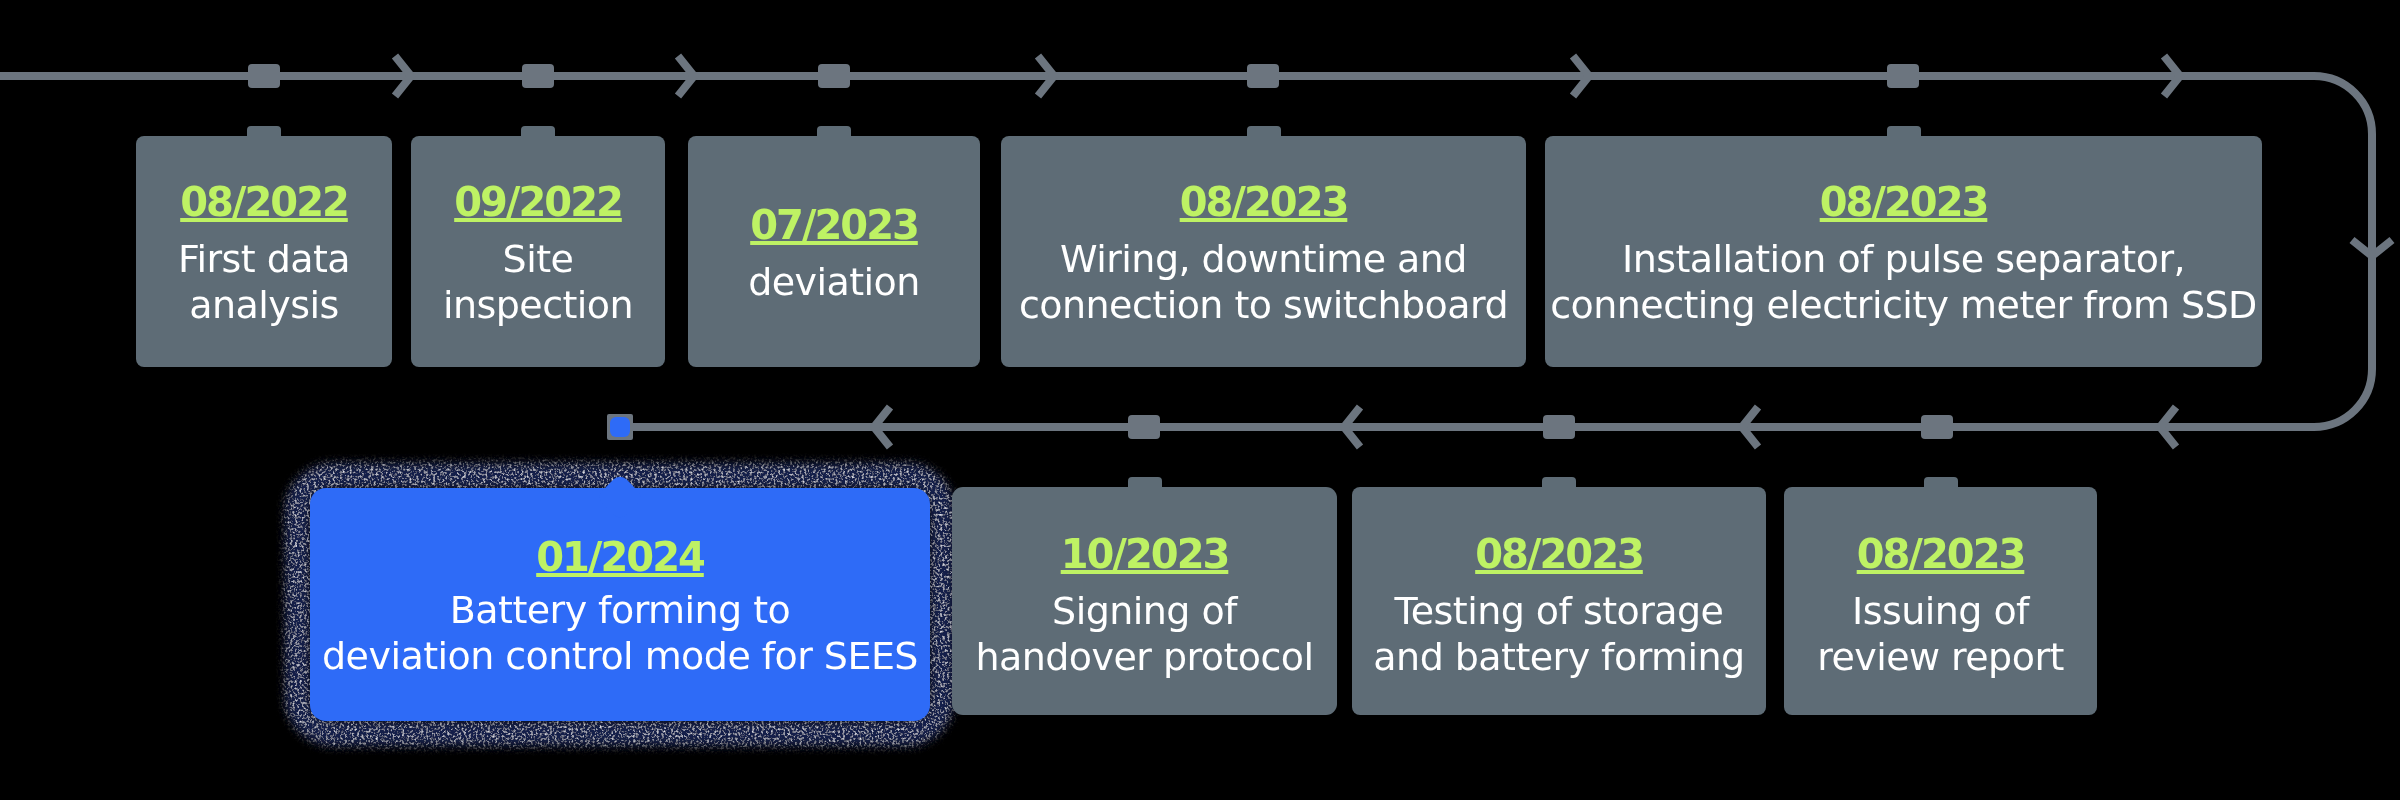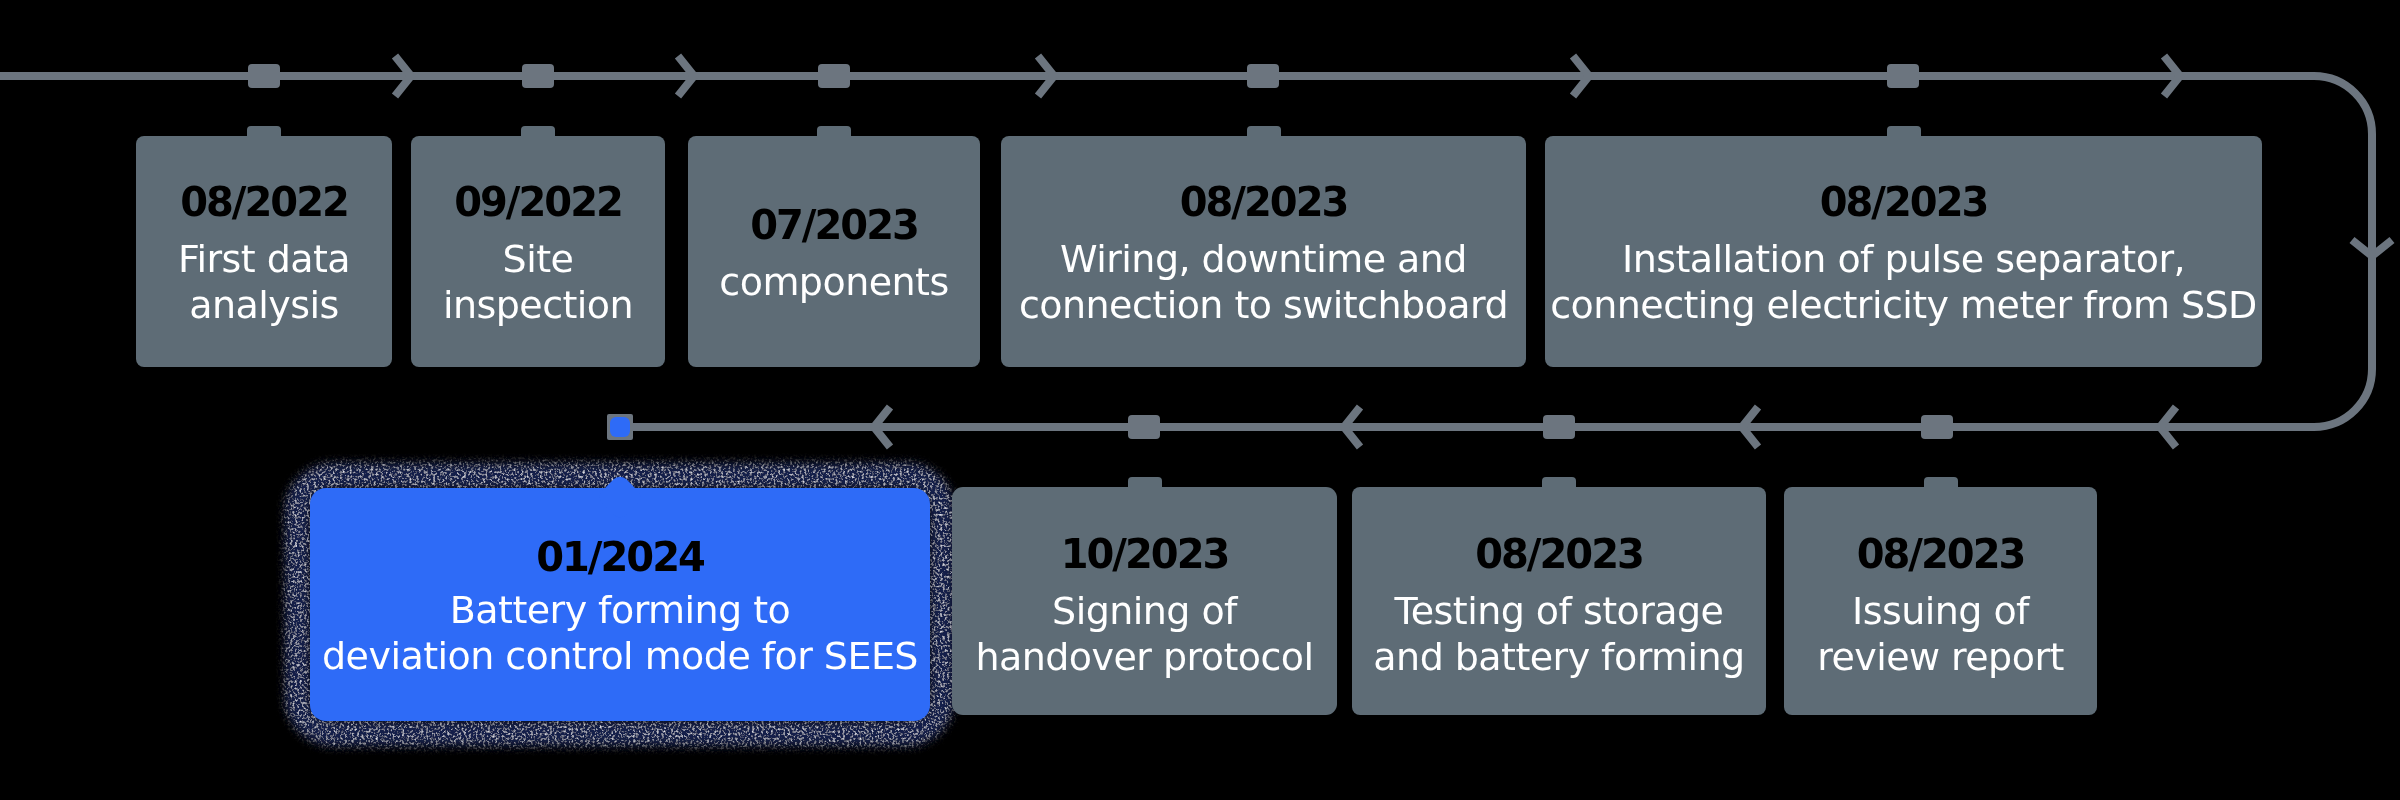--- a/index.html
+++ b/index.html
@@ -22,21 +22,21 @@
   .box {
     position: absolute;
     display: flex; flex-direction: column;
     align-items: center; justify-content: center;
     gap: 8px; box-sizing: border-box;
     text-align: center;
     color: #ffffff;
   }
   .box.gray { background: #5e6c76; border-radius: 8px; }
   .box.row-bottom { padding-top: 6px; }
-  .box .date { font-size: 40px; font-weight: bold; line-height: 52px; letter-spacing: -2px; color: #000000; white-space: nowrap; }
+  .box .date { font-size: 40px; font-weight: bold; line-height: 52px; letter-spacing: -2px; color: #bef264; white-space: nowrap; text-decoration: underline; }
   .box .desc { font-size: 38px; line-height: 46px; letter-spacing: -0.55px; color: #ffffff; white-space: nowrap; }
   .tab {
     position: absolute; top: -10px; left: 50%;
     transform: translateX(-50%);
     width: 34px; height: 24px;
     background: #5e6c76;
     border-radius: 4px 4px 0 0;
   }
   .box.active { background: #2e6bf7; border-radius: 16px; z-index: 3; gap: 4px; }
   .box.active .caret {
@@ -117,21 +117,21 @@
     <div class="desc">
         <div>Site</div>
         <div>inspection</div>
       </div>
   </div>
 
   <div class="box gray" style="left:688px; top:136px; width:292px; height:231px;">
     <div class="tab"></div>
     <div class="date">07/2023</div>
     <div class="desc">
-        <div>components</div>
+        <div>deviation</div>
       </div>
   </div>
 
   <div class="box gray" style="left:1001px; top:136px; width:525px; height:231px;">
     <div class="tab"></div>
     <div class="date">08/2023</div>
     <div class="desc">
         <div>Wiring, downtime and</div>
         <div>connection to switchboard</div>
       </div>

